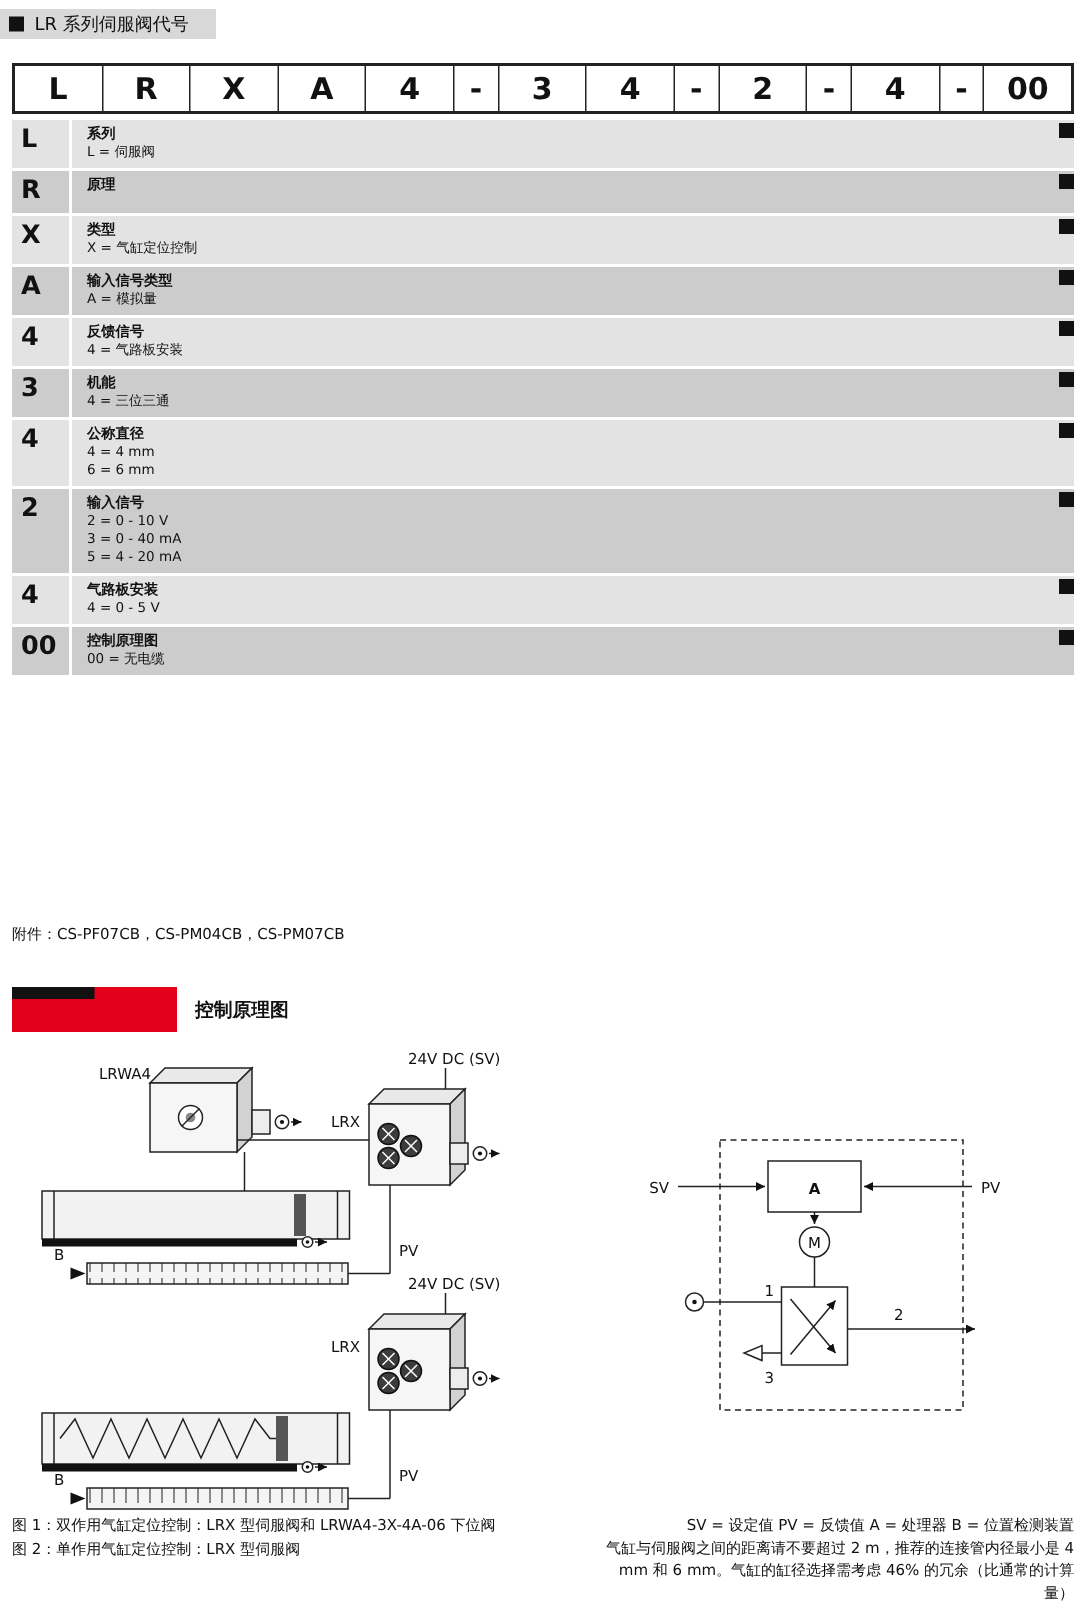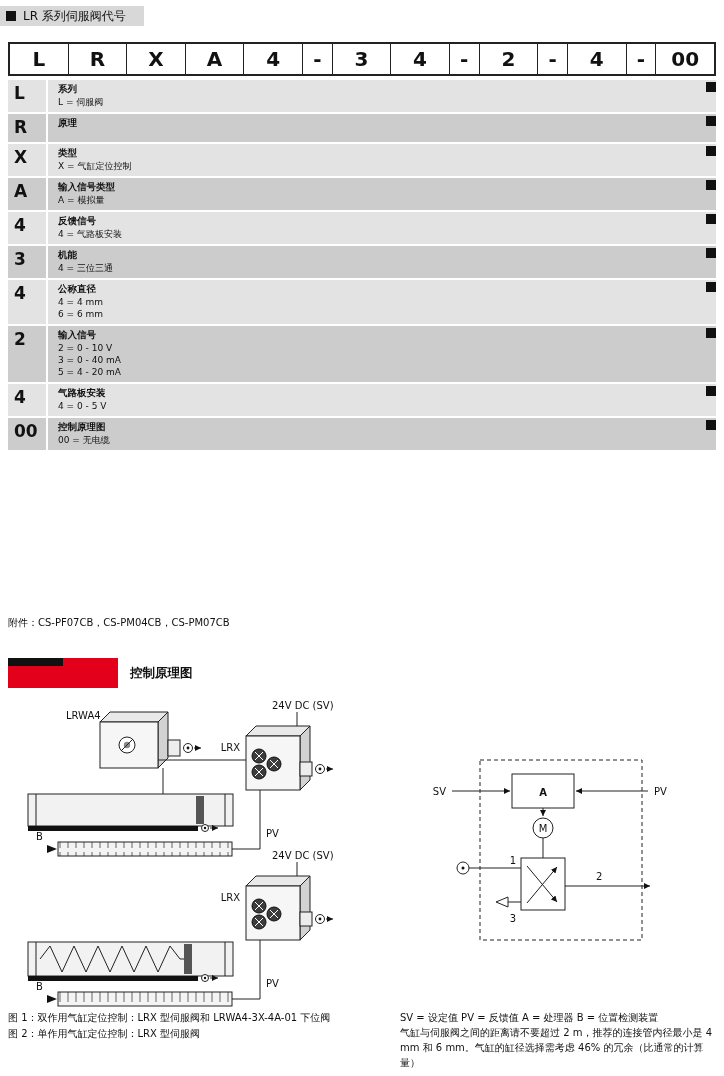--- a/index.html
+++ b/index.html
@@ -41,21 +41,21 @@
   .blk{position:absolute;left:0;top:0;width:55px;height:8px;background:#111;}
   .btitle{position:absolute;left:122px;top:7px;font-weight:bold;font-size:12.5px;}
 
   
   svg.diagram{position:absolute;left:0;top:696px;}
   svg.diagram text{font-family:"DejaVu Sans","Liberation Sans",sans-serif;font-size:10px;
                    fill:#111;stroke:none;}
 
   
   .cap-left{position:absolute;left:8px;top:1010px;width:382px;font-size:10px;line-height:16px;}
-  .cap-right{position:absolute;left:400px;top:1010px;width:316px;font-size:10px;line-height:15px;}
+  .cap-right{position:absolute;left:400px;top:1010px;width:316px;font-size:10px;line-height:15px;text-align:right;}
   .cap-right div{display:block;}
 </style>
 </head>
 <body>
 
 <div class="page">
 
   <div class="hdr-bar">
     <span class="sq"></span>
     <span class="hdr-text">LR 系列伺服阀代号</span>
@@ -322,21 +322,21 @@
     <text x="446" y="99" text-anchor="end">SV</text>
     <text x="654" y="99">PV</text>
     <text x="543" y="100" text-anchor="middle" font-weight="bold" font-size="12">A</text>
     <text x="543" y="136" text-anchor="middle" font-size="9">M</text>
     <text x="516" y="168" text-anchor="end">1</text>
     <text x="596" y="184">2</text>
     <text x="516" y="226" text-anchor="end">3</text>
   </svg>
 
   <div class="cap-left">
-    <div>图 1：双作用气缸定位控制：LRX 型伺服阀和 LRWA4-3X-4A-01 下位阀</div>
+    <div>图 1：双作用气缸定位控制：LRX 型伺服阀和 LRWA4-3X-4A-06 下位阀</div>
     <div>图 2：单作用气缸定位控制：LRX 型伺服阀</div>
   </div>
   <div class="cap-right">
     <div>SV = 设定值  PV = 反馈值  A = 处理器  B = 位置检测装置</div>
     <div>气缸与伺服阀之间的距离请不要超过 2 m，推荐的连接管内径最小是 4 mm 和 6 mm。气缸的缸径选择需考虑 46% 的冗余（比通常的计算量）</div>
   </div>
 
 </div>
 
 </body></html>

